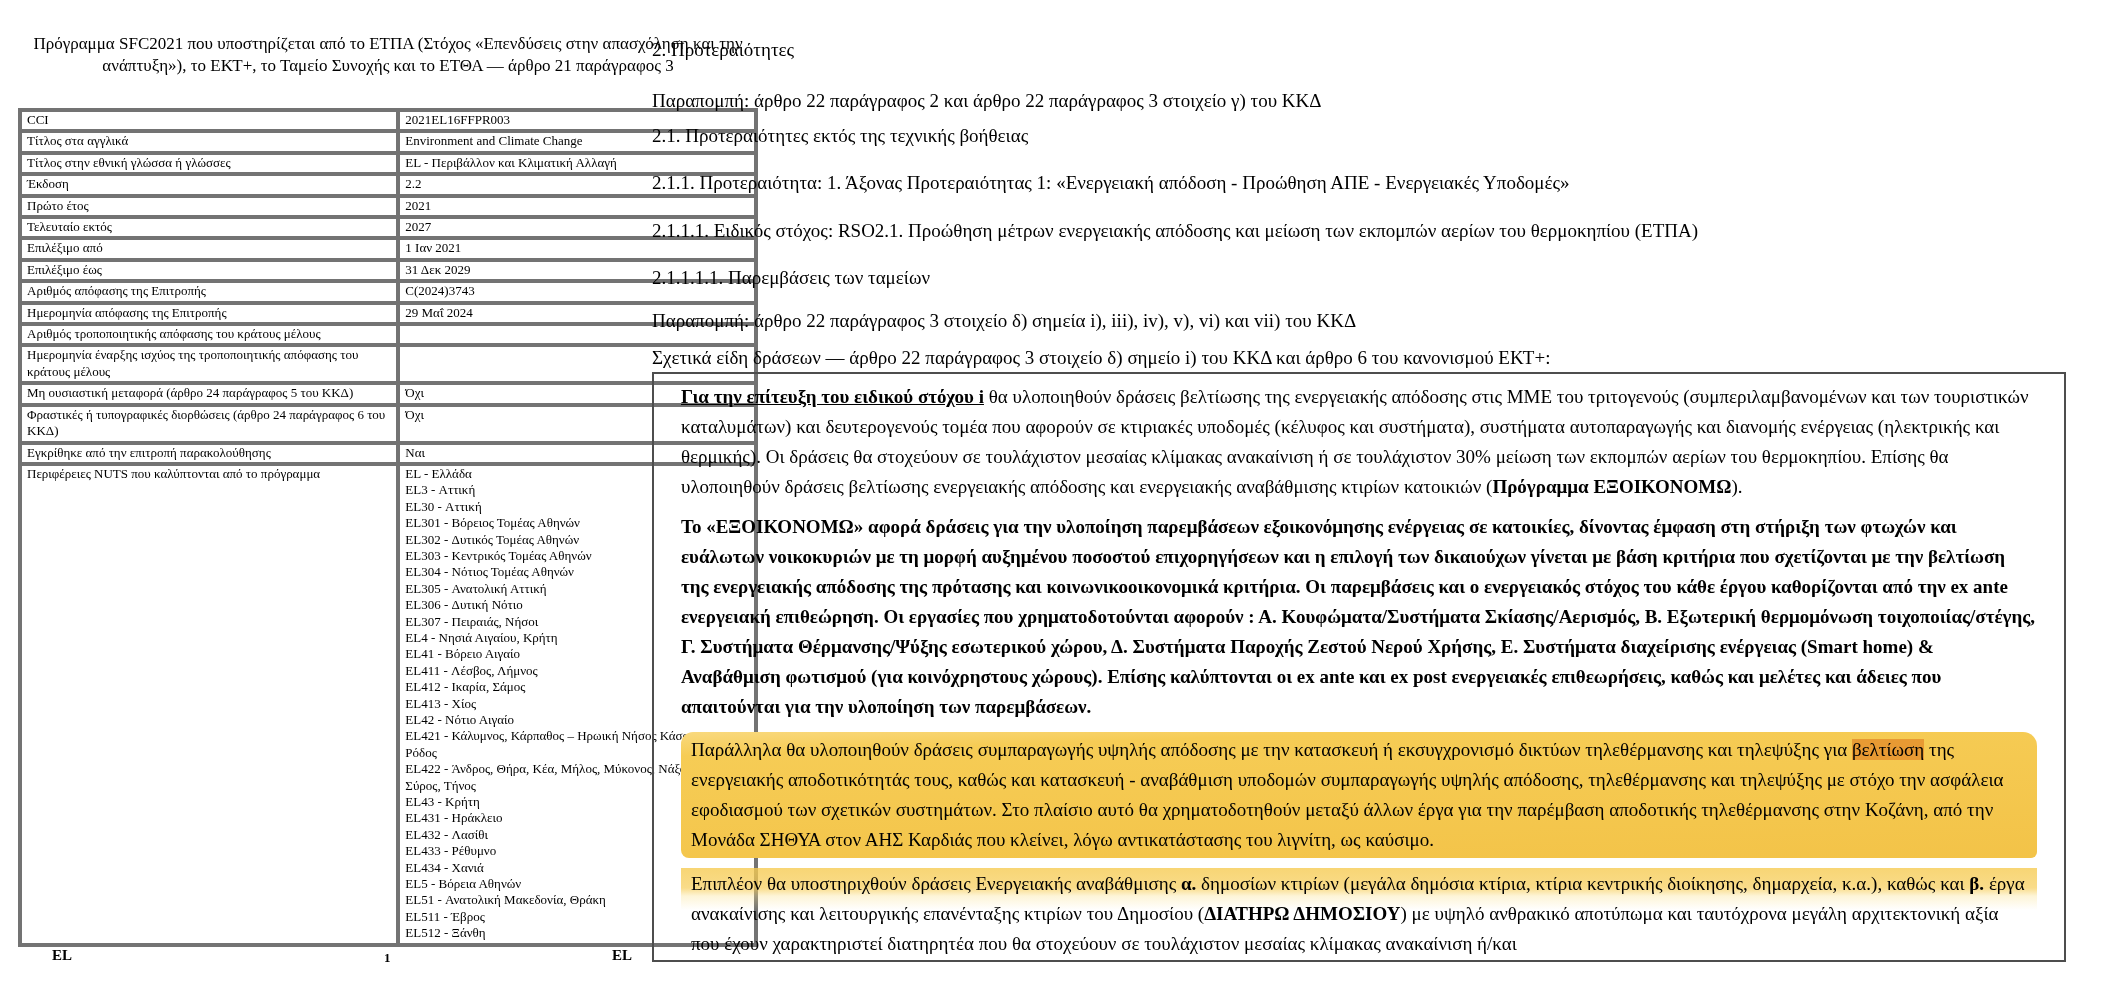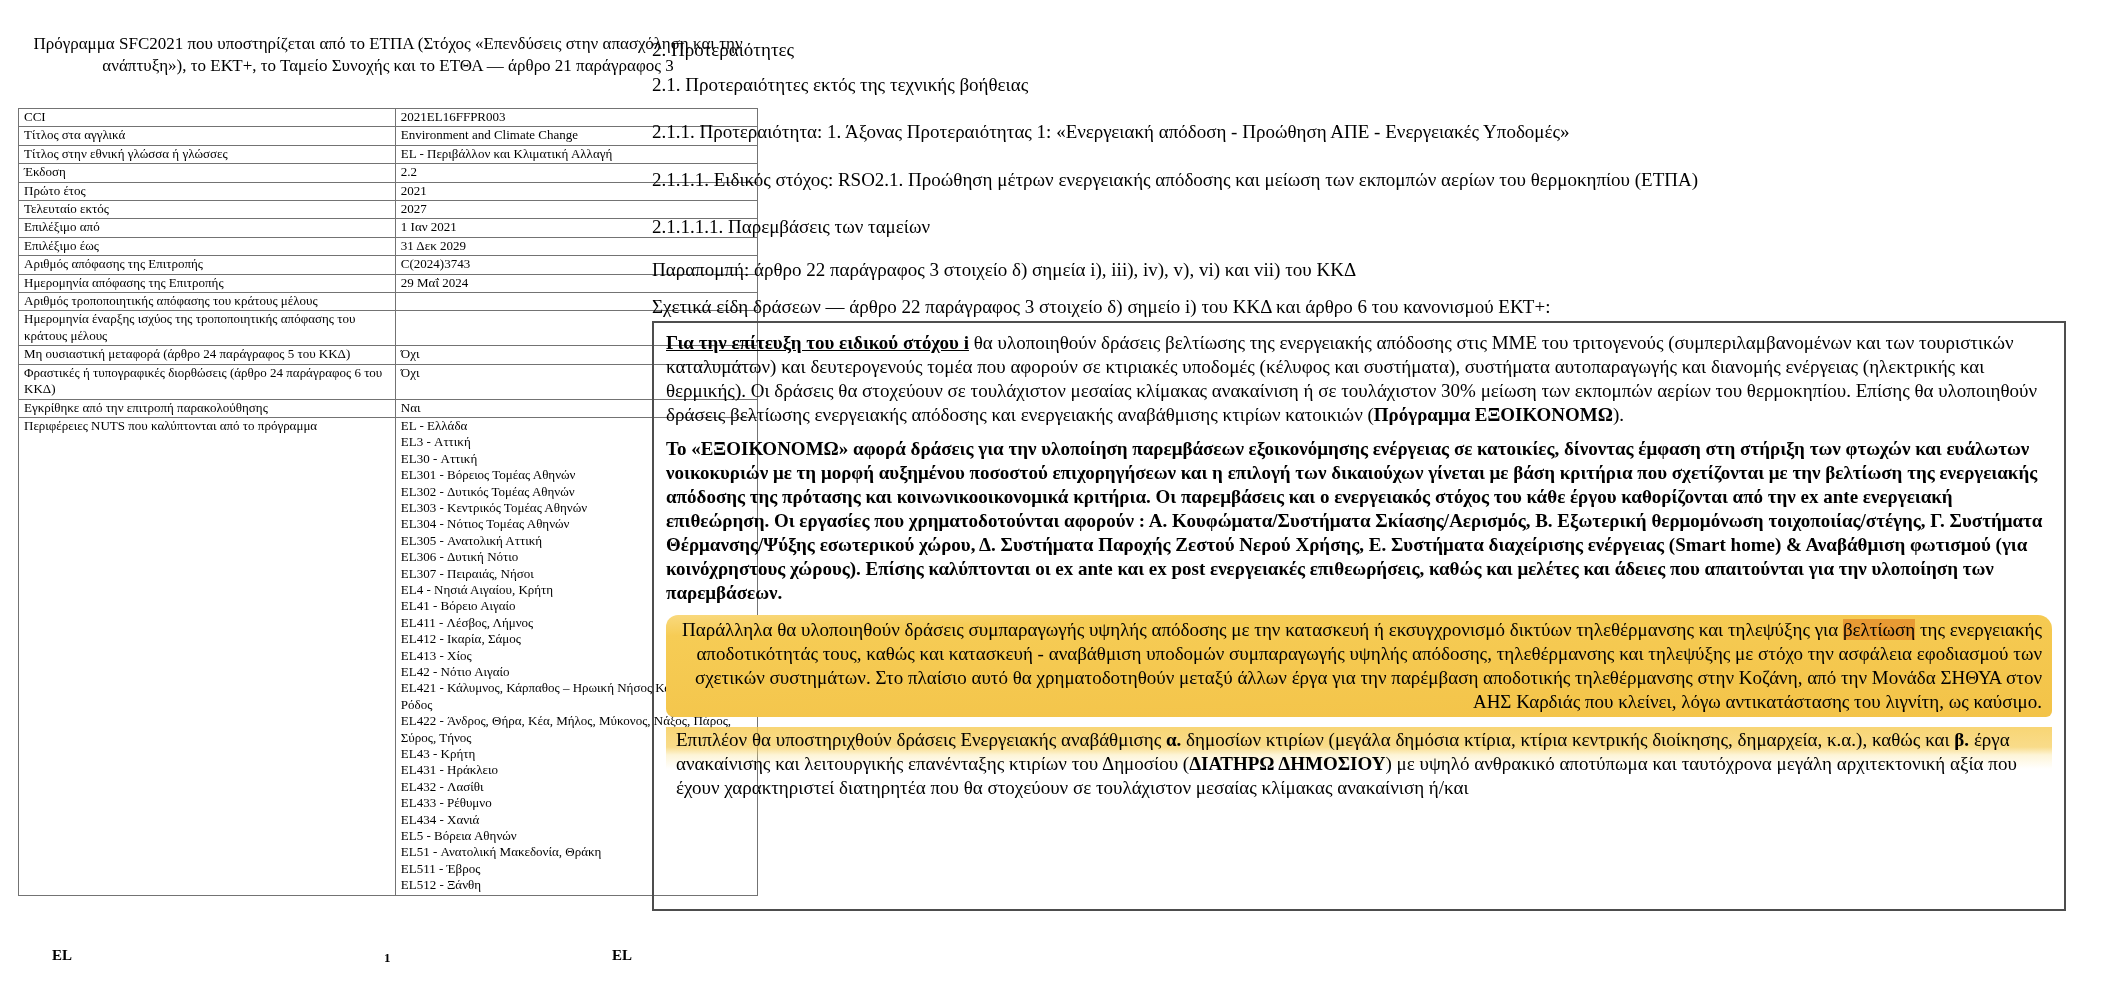--- a/index.html
+++ b/index.html
@@ -5,48 +5,48 @@
   html,body{margin:0;padding:0;}
   body{
     width:2107px;height:1003px;position:relative;overflow:hidden;
     background:#ffffff;color:#000;
     font-family:"Liberation Serif", "DejaVu Serif", serif;
   }
   
   .left-page{position:absolute;left:18px;top:33px;width:740px;}
   .doc-title{text-align:center;font-size:17px;line-height:22px;padding:0 10px;}
   table.info{border-collapse:collapse;width:100%;margin-top:31px;font-size:13px;table-layout:fixed;}
-  td.cell{border:1px solid #737373;vertical-align:top;padding:0 5px 1px;line-height:16.4px;word-wrap:break-word;}
+  td.cell{border:4px solid #737373;vertical-align:top;padding:0 5px 1px;line-height:16.4px;word-wrap:break-word;}
   td.label{width:49.5%;}
   .footer-el{position:absolute;font-weight:bold;font-size:15px;line-height:15px;}
   .footer-el.left{left:52px;top:948px;}
   .footer-el.right{left:612px;top:948px;}
   .page-num{position:absolute;left:384px;top:950px;font-weight:bold;font-size:13px;}
   
   .right-page{position:absolute;left:652px;top:28px;width:1414px;font-size:19px;}
   .rp-line{line-height:27px;}
   .mt-a{margin-top:8px;}
   .mt-b{margin-top:24px;}
   .mt-c{margin-top:8px;}
   .mt-d{margin-top:20px;}
   .mt-e{margin-top:21px;}
   .mt-f{margin-top:20px;}
   .mt-g{margin-top:16px;}
   .mt-h{margin-top:10px;}
   .box{
     border:2px solid #4d4d4d;margin-top:1px;padding:8px 12px 0;
     height:590px;box-sizing:border-box;overflow:hidden;
   }
-  .box p{margin:0 0 10px;line-height:24px;}
+  .box p{margin:0 15px 10px;line-height:30px;}
   .b{font-weight:bold;}
   .u{text-decoration:underline;}
   .hl{
     background:linear-gradient(178deg,#f9d97e 0%,#f6cc55 14%,#f3c348 100%);
     border-radius:12px 14px 6px 8px;
-    margin:12px -10px 8px;padding:3px 10px;text-align:right;
+    margin:12px -10px 8px;padding:3px 10px;
   }
   .hl-dark{background:#e89a33;}
   .fade{
     background:linear-gradient(to bottom,
       rgba(246,203,82,.80) 0px,
       rgba(246,203,82,.68) 20px,
       rgba(250,225,140,.35) 28px,
       rgba(255,255,255,0) 42px);
     margin:0 -10px;padding:1px 10px;
   }
@@ -153,20 +153,21 @@
       </tbody>
   </table>
 </div>
 
 <span class="footer-el left">EL</span>
 <span class="page-num">1</span>
 <span class="footer-el right">EL</span>
 
 <div class="right-page">
   <div class="rp-line mt-a">2. Προτεραιότητες</div>
+  <div class="rp-line mt-b">Παραπομπή: άρθρο 22 παράγραφος 2 και άρθρο 22 παράγραφος 3 στοιχείο γ) του ΚΚΔ</div>
   <div class="rp-line mt-c">2.1. Προτεραιότητες εκτός της τεχνικής βοήθειας</div>
   <div class="rp-line mt-d">2.1.1. Προτεραιότητα: 1. Άξονας Προτεραιότητας 1: «Ενεργειακή απόδοση - Προώθηση ΑΠΕ - Ενεργειακές Υποδομές»</div>
   <div class="rp-line mt-e">2.1.1.1. Ειδικός στόχος: RSO2.1. Προώθηση μέτρων ενεργειακής απόδοσης και μείωση των εκπομπών αερίων του θερμοκηπίου (ΕΤΠΑ)</div>
   <div class="rp-line mt-f">2.1.1.1.1. Παρεμβάσεις των ταμείων</div>
   <div class="rp-line mt-g">Παραπομπή: άρθρο 22 παράγραφος 3 στοιχείο δ) σημεία i), iii), iv), v), vi) και vii) του ΚΚΔ</div>
   <div class="rp-line mt-h">Σχετικά είδη δράσεων — άρθρο 22 παράγραφος 3 στοιχείο δ) σημείο i) του ΚΚΔ και άρθρο 6 του κανονισμού ΕΚΤ+:</div>
 
   <div class="box">
     <p><span class="b u">Για την επίτευξη του ειδικού στόχου i</span><span> θα υλοποιηθούν δράσεις βελτίωσης της ενεργειακής απόδοσης στις ΜΜΕ του τριτογενούς (συμπεριλαμβανομένων και των τουριστικών καταλυμάτων) και δευτερογενούς τομέα που αφορούν σε κτιριακές υποδομές (κέλυφος και συστήματα), συστήματα αυτοπαραγωγής και διανομής ενέργειας (ηλεκτρικής και θερμικής). Οι δράσεις θα στοχεύουν σε τουλάχιστον μεσαίας κλίμακας ανακαίνιση ή σε τουλάχιστον 30% μείωση των εκπομπών αερίων του θερμοκηπίου. Επίσης θα υλοποιηθούν δράσεις βελτίωσης ενεργειακής απόδοσης και ενεργειακής αναβάθμισης κτιρίων κατοικιών (</span><span class="b">Πρόγραμμα ΕΞΟΙΚΟΝΟΜΩ</span><span>).</span></p>
 

